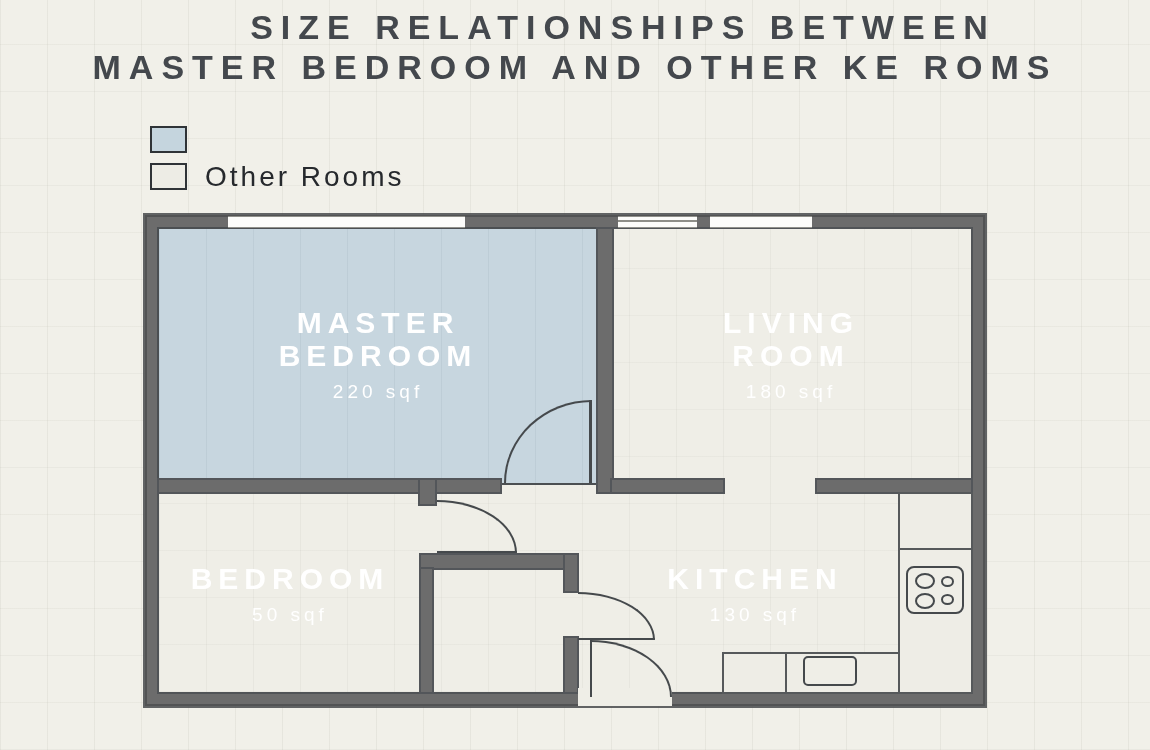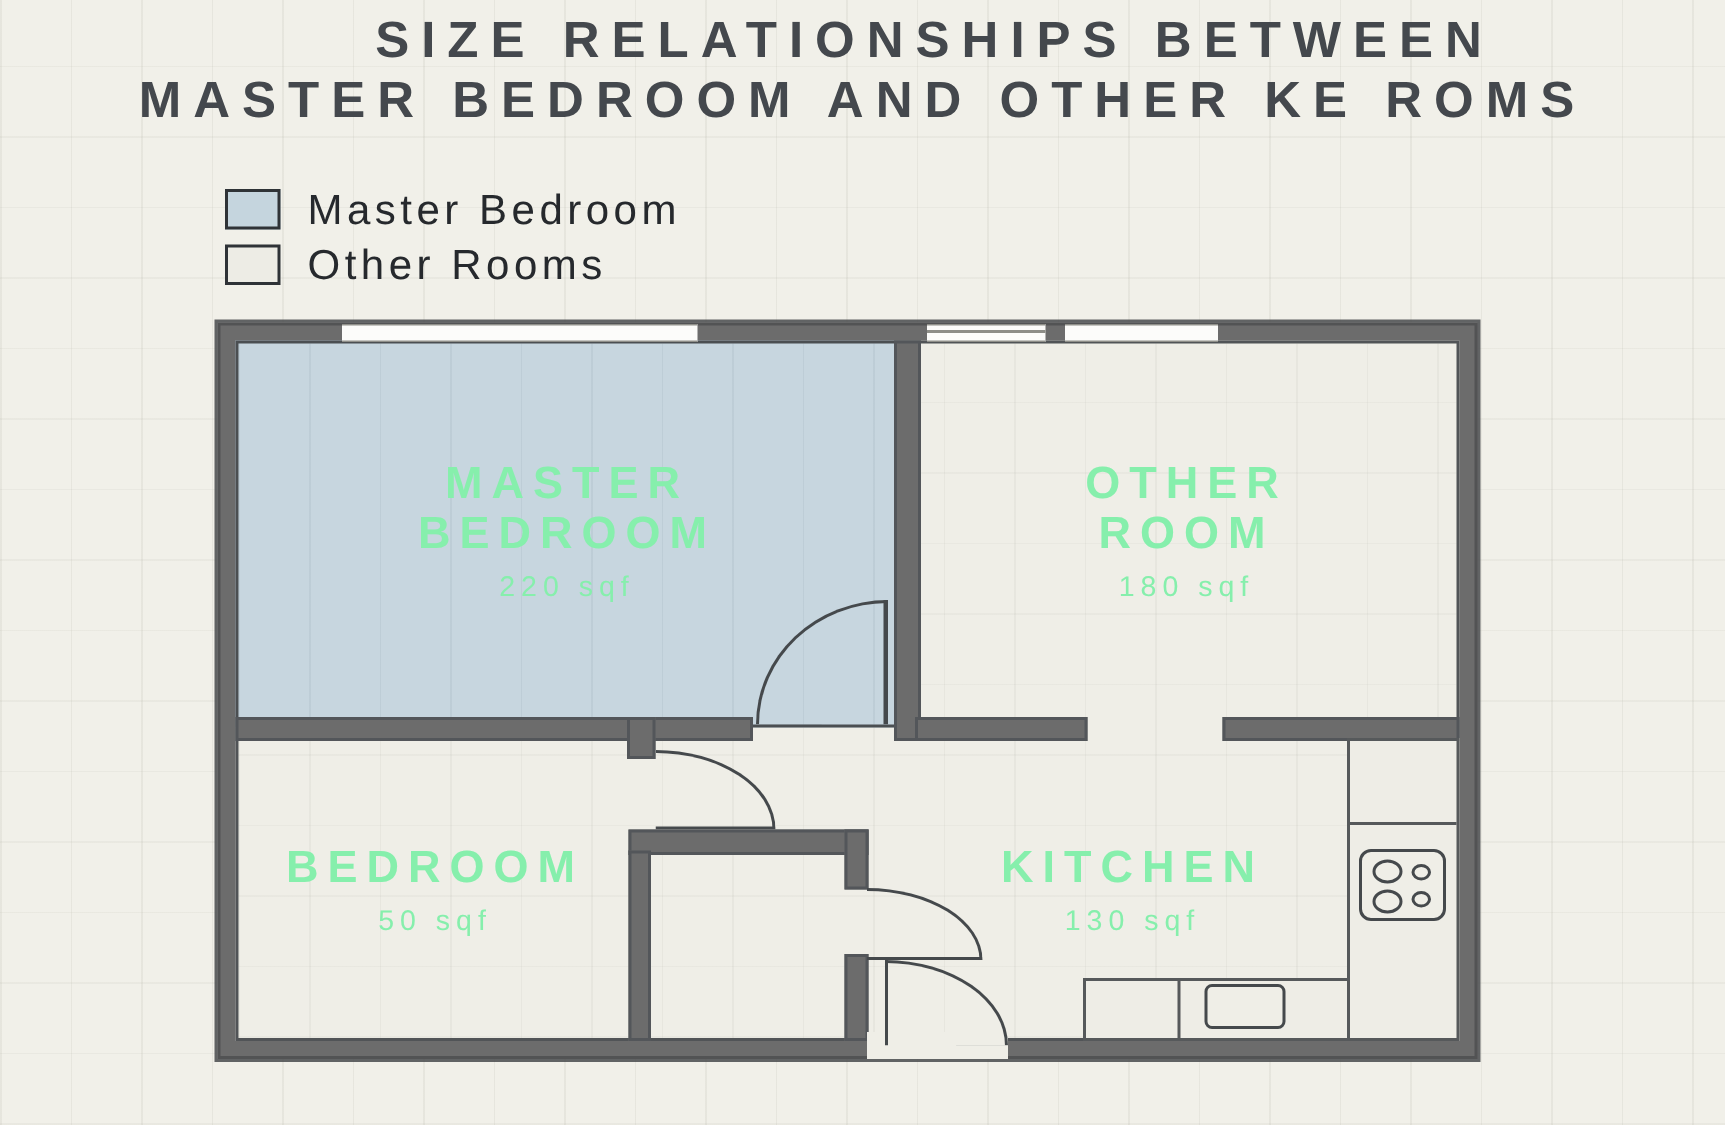--- a/index.html
+++ b/index.html
@@ -58,37 +58,36 @@
   .gap{position:absolute;background:#efeee7;}
   .counter{position:absolute;background:#eeede6;border:2px solid #56595b;}
   .c-div-h{position:absolute;left:0;width:100%;height:2px;background:#56595b;}
   .c-div-v{position:absolute;top:0;width:2px;height:100%;background:#56595b;}
   .stove{position:absolute;border:2px solid #45494c;border-radius:8px;background:#efeee7;}
   .burner{position:absolute;border:2px solid #45494c;border-radius:50%;}
   .sink{position:absolute;border:2px solid #45494c;border-radius:5px;background:#efeee7;}
   .door{position:absolute;}
   .room-label{
     position:absolute;transform:translateX(-50%);
-    text-align:center;color:#86efac;white-space:nowrap;
+    text-align:center;color:#ffffff;white-space:nowrap;
   }
   .room-name{font-size:30px;font-weight:bold;letter-spacing:6px;line-height:33px;}
   .room-area{font-size:19px;letter-spacing:4px;line-height:34px;margin-top:3px;}
 </style>
 </head>
 <body>
 
 <div class="canvas">
 
   <div class="title-line l1">SIZE RELATIONSHIPS BETWEEN</div>
   <div class="title-line l2">MASTER BEDROOM AND OTHER KE ROMS</div>
 
   <div class="legend">
     <div class="legend-row">
       <div class="legend-swatch mb"></div>
-      <div class="legend-label">Master Bedroom</div>
     </div>
     <div class="legend-row">
       <div class="legend-swatch other"></div>
       <div class="legend-label">Other Rooms</div>
     </div>
   </div>
 
   <div class="plan">
 
     <div class="interior"></div>
@@ -138,21 +137,21 @@
     <div class="door" style="left:445px;top:425px;width:82px;height:57px;
          border:2.5px solid #45494c;border-bottom:none;
          border-top-right-radius:100% 100%;"></div>
 
     <div class="room-label" style="left:233px;top:91px;">
       <div class="room-name">MASTER</div>
       <div class="room-name">BEDROOM</div>
       <div class="room-area">220 sqf</div>
     </div>
     <div class="room-label" style="left:646px;top:91px;">
-      <div class="room-name">OTHER</div>
+      <div class="room-name">LIVING</div>
       <div class="room-name">ROOM</div>
       <div class="room-area">180 sqf</div>
     </div>
     <div class="room-label" style="left:145px;top:347px;">
       <div class="room-name">BEDROOM</div>
       <div class="room-area">50 sqf</div>
     </div>
     <div class="room-label" style="left:610px;top:347px;">
       <div class="room-name">KITCHEN</div>
       <div class="room-area">130 sqf</div>

